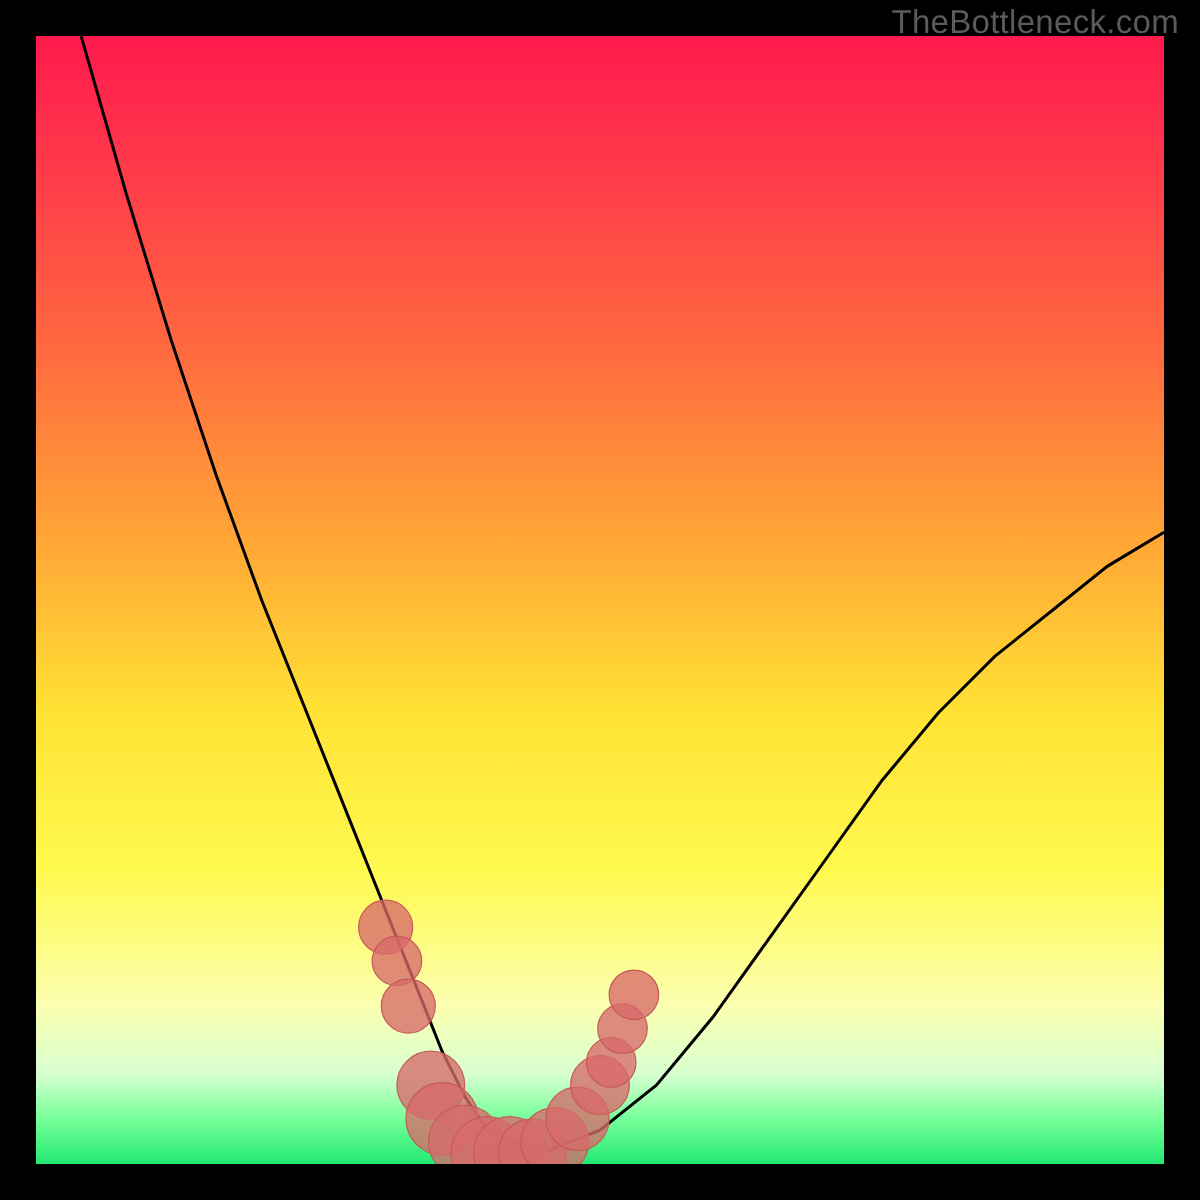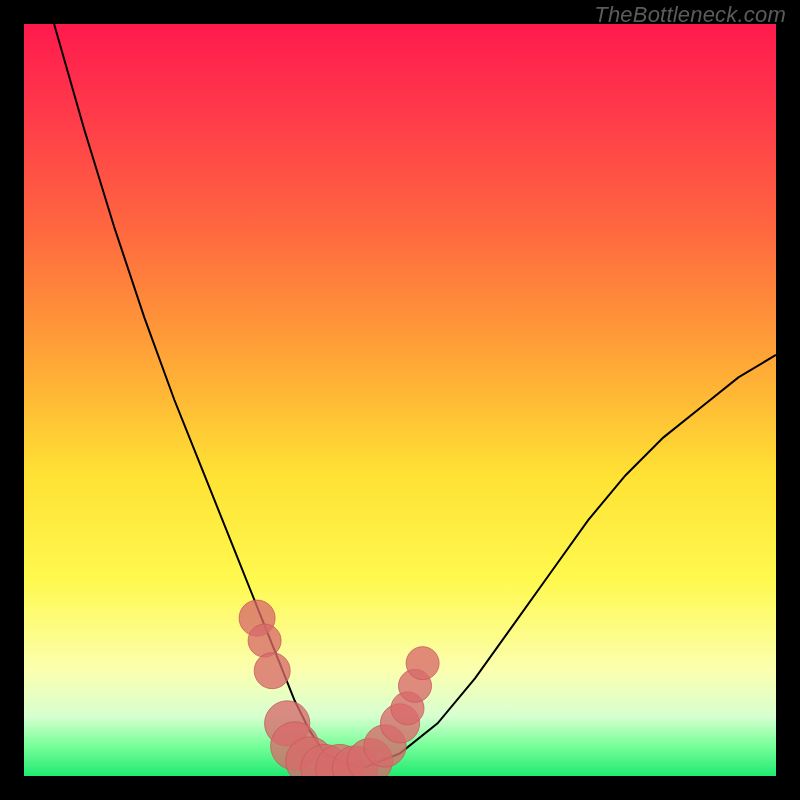--- a/index.html
+++ b/index.html
@@ -32,21 +32,20 @@
   }
   .attribution {
     position: absolute;
     top: 2px;
     right: 14px;
     color: #5b5b5b;
     font-size: 22px;
     font-weight: 500;
     letter-spacing: 0.2px;
     user-select: none;
-    font-style: italic;
   }
   svg.curve {
     position: absolute;
     left: 0;
     top: 0;
     width: 752px;
     height: 752px;
     pointer-events: none;
   }
   .marker {

